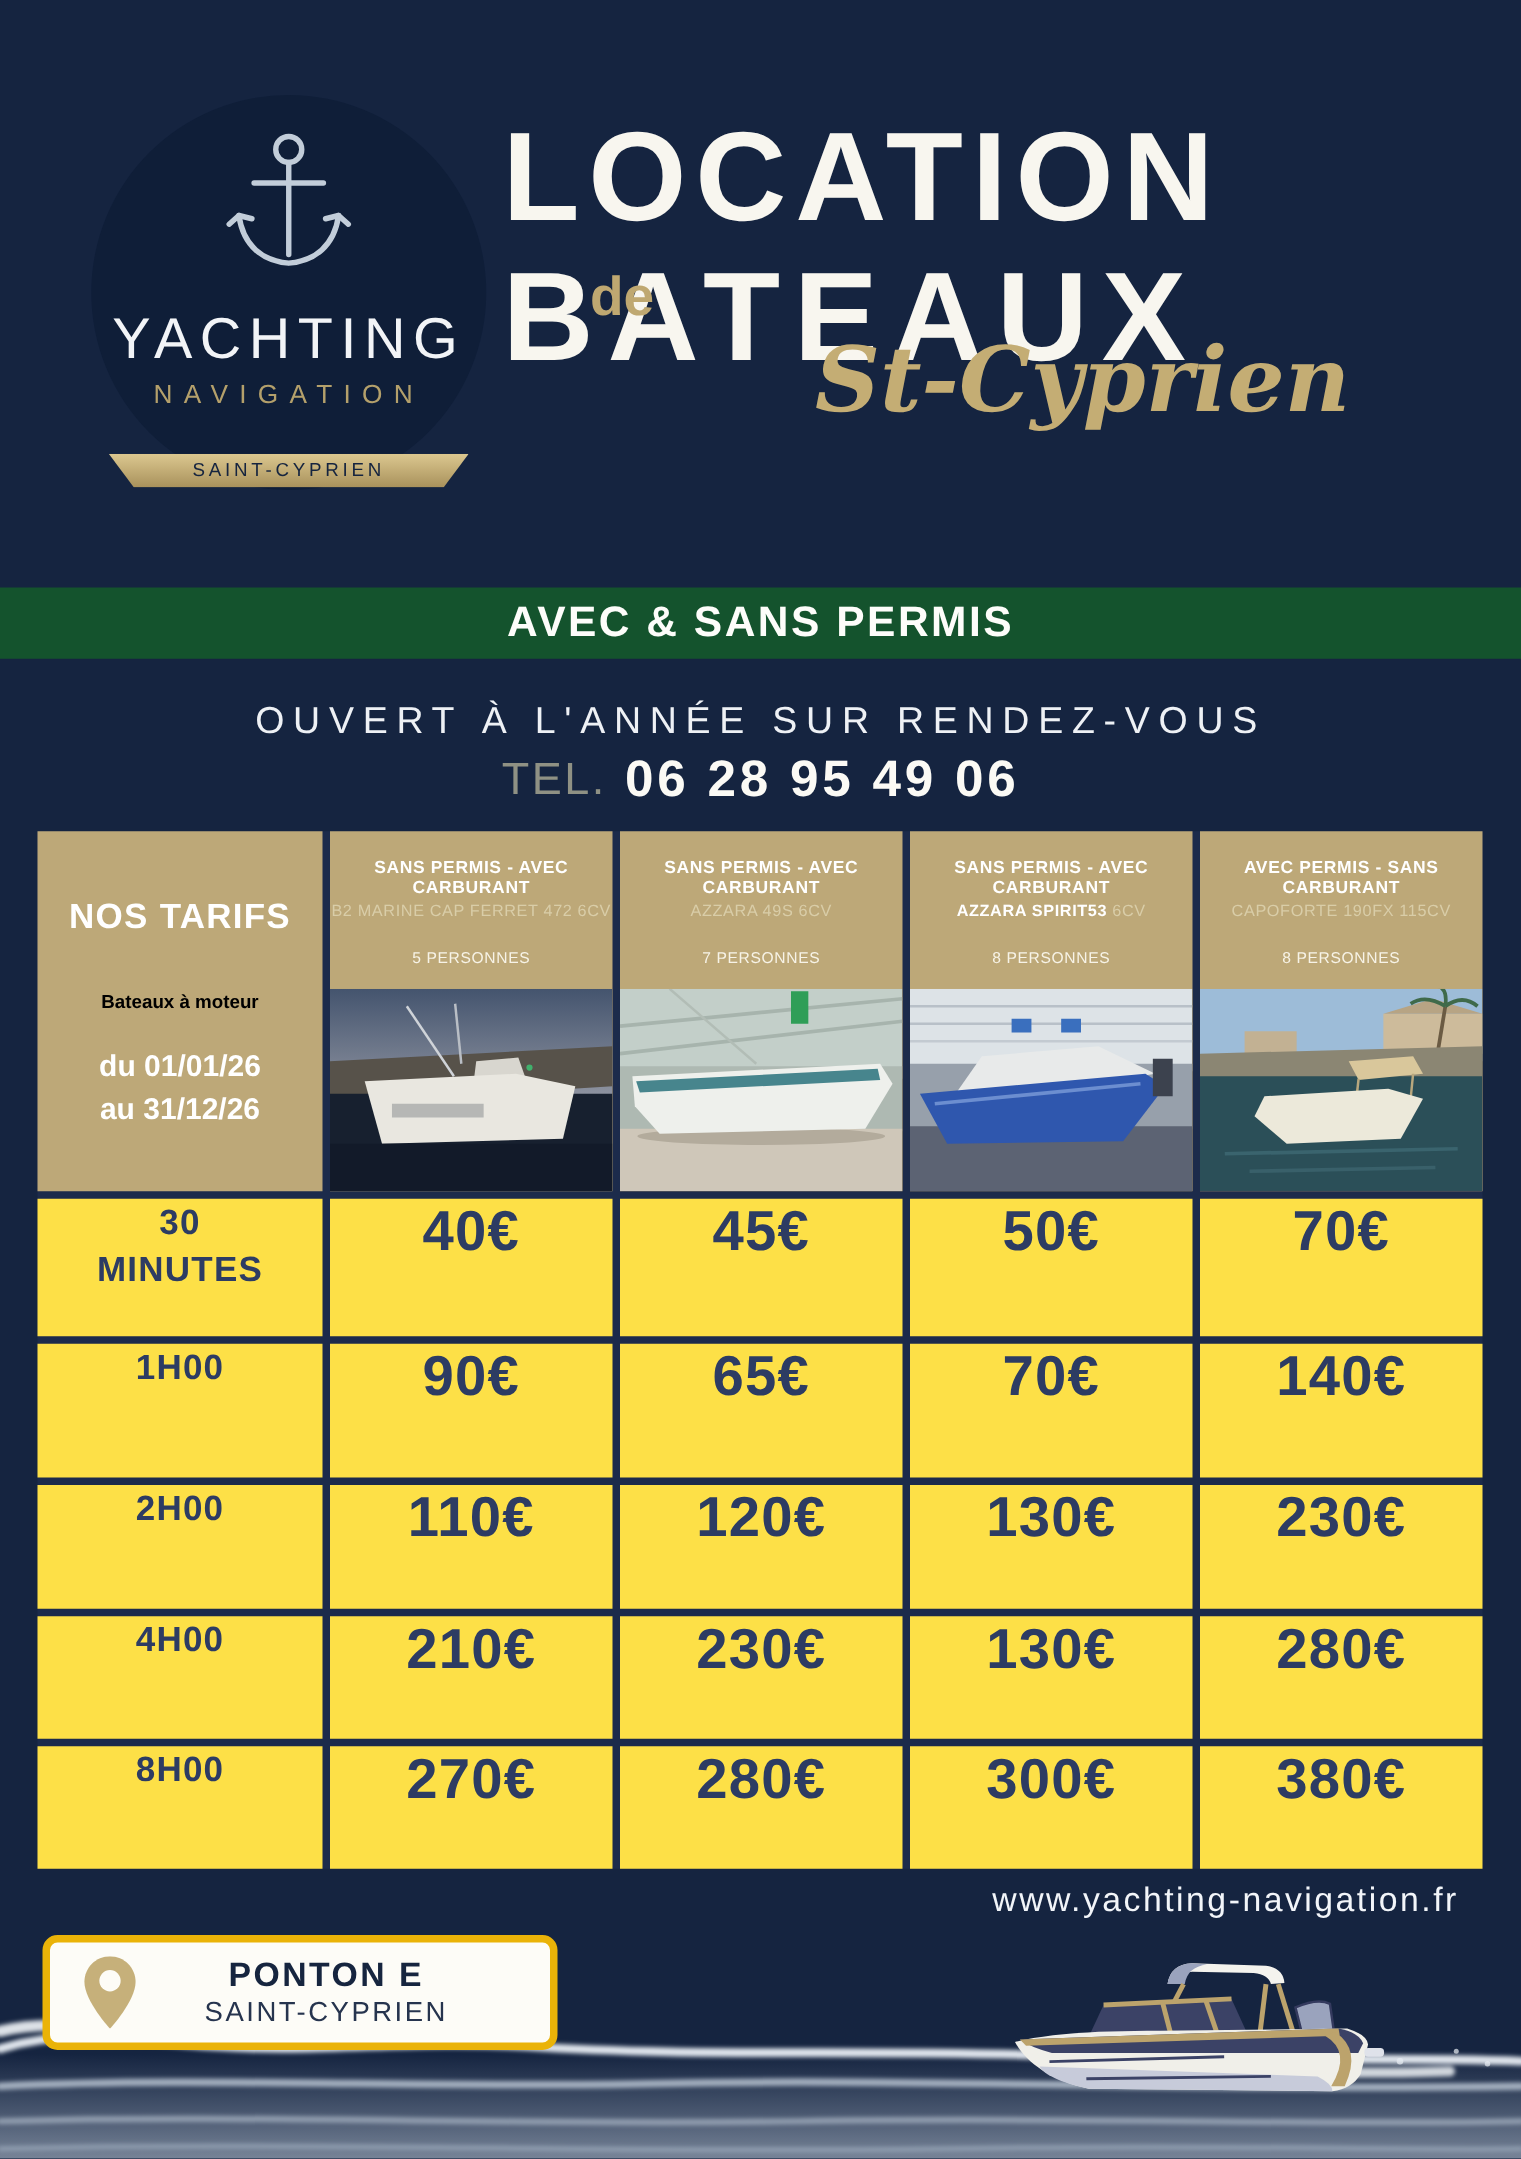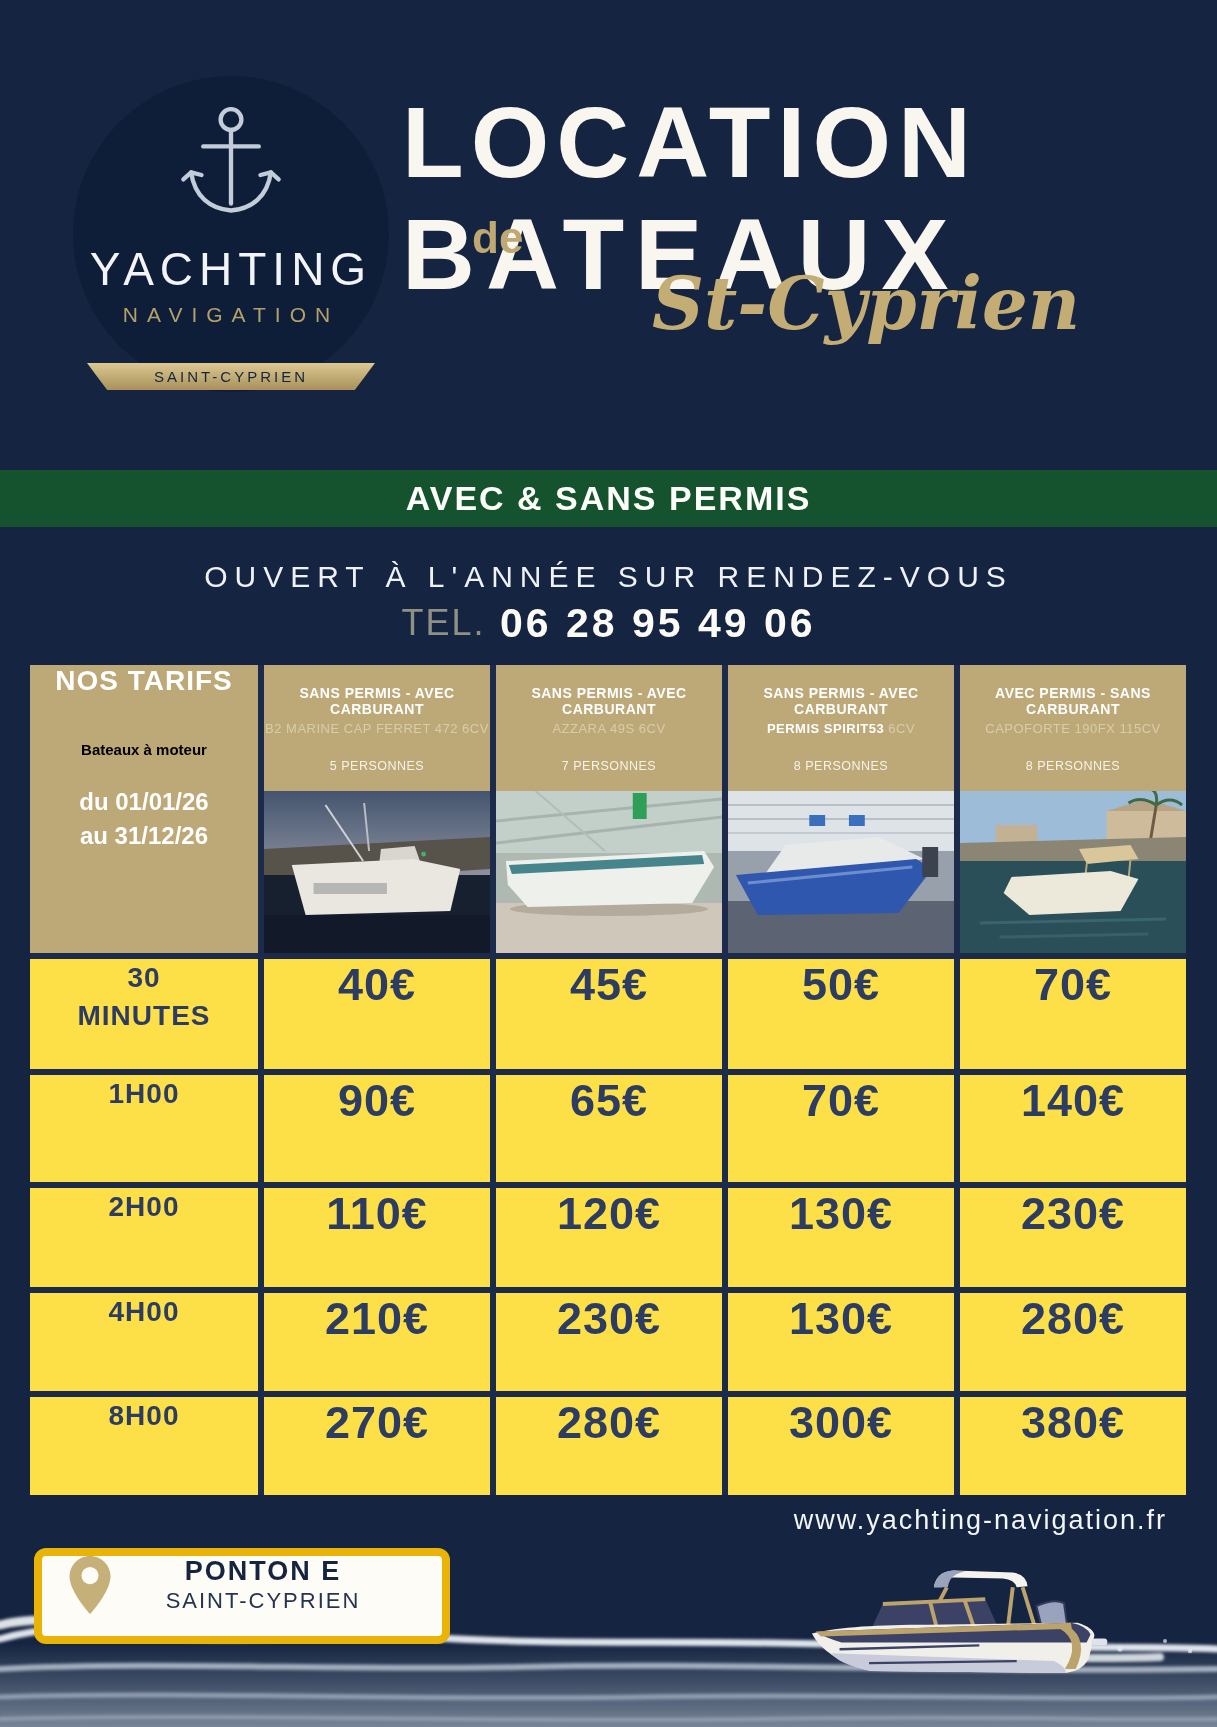--- a/index.html
+++ b/index.html
@@ -38,41 +38,41 @@
     font-size:30px;font-weight:300;letter-spacing:7px}
   .tel{position:absolute;left:0;top:600px;width:100%;text-align:center}
   .tel-label{color:#8f9184;font-size:36px;letter-spacing:2px;vertical-align:2px}
   .tel-number{color:#fbfaf5;font-size:41px;font-weight:800;letter-spacing:3px;margin-left:10px}
 
   
   .tarifs{position:absolute;left:30px;top:665px;width:1156px;height:830px;
     display:grid;grid-template-columns:228px repeat(4,1fr);
     grid-template-rows:288px 110px 107px 99px 98px 98px;gap:6px;background:#1c2b4b}
   .cell{background:#fde047;display:flex;align-items:flex-start;justify-content:center}
-  .corner{background:#bda878;display:flex;flex-direction:column;align-items:center;}
+  .corner{background:#bda878;display:flex;flex-direction:column;align-items:center;justify-content:center}
   .corner .t1{color:#ffffff;font-size:28px;font-weight:800;letter-spacing:1px}
   .corner .t2{color:#000000;font-size:15px;font-weight:800;margin-top:44px}
   .corner .t3{color:#ffffff;font-size:24px;font-weight:800;margin-top:30px}
   .corner .t4{color:#ffffff;font-size:24px;font-weight:800;margin-top:6px}
   .col-head{background:#bda878;display:flex;flex-direction:column;text-align:center;padding-top:20px}
   .ch-permit{color:#ffffff;font-size:14px;font-weight:800;letter-spacing:.5px}
   .ch-boat{font-size:13px;margin-top:4px;color:#d9cda8;letter-spacing:.5px}
   .boat-strong{color:#ffffff;font-weight:800}
   .ch-cap{color:#f7f3e7;font-size:12.5px;font-weight:400;margin-top:23px;letter-spacing:.5px}
   .ch-photo{margin-top:auto;height:162px;width:100%;overflow:hidden}
   .ch-photo svg{display:block;width:100%;height:100%}
   .row-label{font-size:28px;font-weight:800;color:#2d3c63;text-align:center;letter-spacing:1px;
     max-width:150px;line-height:1.35}
   .price{font-size:45px;font-weight:800;color:#2d3c63;letter-spacing:1px}
 
   
   .website{position:absolute;right:50px;top:1505px;color:#f2f5f9;font-size:27px;
     letter-spacing:2px;font-weight:400}
   .loc-pill{position:absolute;left:34px;top:1548px;width:400px;height:80px;background:#fdfcf7;
-    border:8px solid #eab308;border-radius:12px;display:flex;z-index:5}
+    border:6px solid #eab308;border-radius:12px;display:flex;align-items:center;z-index:5}
   .loc-pin{margin-left:26px;flex:0 0 auto}
   .loc-text{flex:1;text-align:center;padding-right:28px}
   .loc-title{color:#16253f;font-size:27px;font-weight:800;letter-spacing:2px}
   .loc-sub{color:#26344e;font-size:22px;letter-spacing:2px;margin-top:1px}
   .waves-svg{position:absolute;left:0;top:1547px;width:1217px;height:180px;z-index:1}
   .boat-svg{position:absolute;left:718px;top:1543px;width:499px;height:187px;z-index:2}
 </style>
 </head>
 <body>
 
@@ -161,21 +161,21 @@
         <ellipse cx="114" cy="118" rx="100" ry="7" fill="#b3ab9c"></ellipse>
         <polygon points="10,70 210,60 220,76 198,112 32,116 12,94" fill="#eef0ec"></polygon>
         <polygon points="13,74 208,64 210,73 16,83" fill="#47858d"></polygon>
       </svg>
     </div>
   </div>
 
   <div class="col-head">
     <div class="ch-permit">SANS PERMIS - AVEC CARBURANT</div>
     <div class="ch-boat">
-      <span class="boat-strong">PERMIS SPIRIT53</span>
+      <span class="boat-strong">AZZARA SPIRIT53</span>
       <span class="boat-light">6CV</span>
     </div>
     <div class="ch-cap">8 PERSONNES</div>
     <div class="ch-photo">
       <svg viewBox="0 0 228 162" preserveAspectRatio="none">
         <rect x="0" y="0" width="228" height="66" fill="#dde3e7"></rect>
         <line x1="0" y1="14" x2="228" y2="14" stroke="#b8c0c8" stroke-width="2"></line>
         <line x1="0" y1="28" x2="228" y2="28" stroke="#b8c0c8" stroke-width="2"></line>
         <line x1="0" y1="42" x2="228" y2="42" stroke="#c3cad1" stroke-width="2"></line>
         <rect x="82" y="24" width="16" height="11" fill="#3a6fbe"></rect>

